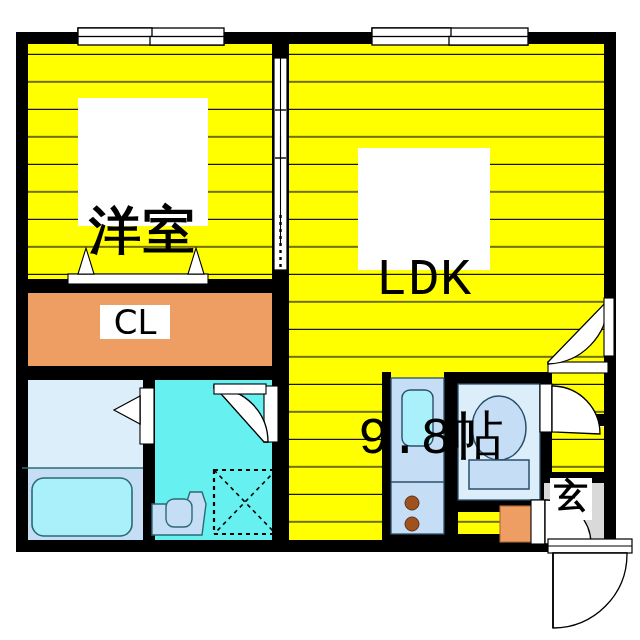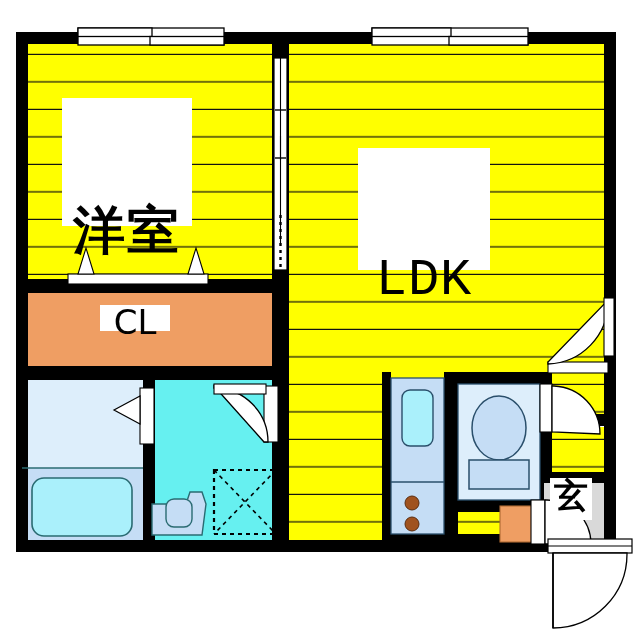--- a/index.html
+++ b/index.html
@@ -3,27 +3,27 @@
 <meta charset="utf-8">
 <style>
   html,body{margin:0;padding:0;background:#ffffff;}
   body{width:640px;height:640px;overflow:hidden;
        font-family:"Liberation Sans","DejaVu Sans",sans-serif;}
   #plan{position:relative;width:640px;height:640px;background:#ffffff;}
   #plan svg{display:block;}
   .roomlabel{position:absolute;background:#ffffff;color:#000000;
              text-align:center;line-height:1.02;white-space:pre;
              font-family:"DejaVu Sans","Liberation Sans",sans-serif;}
-  .lbl-washitsu{left:62px;top:98px;width:130px;height:128px;font-size:52px;font-weight:700;}
+  .lbl-washitsu{left:78px;top:98px;width:130px;height:128px;font-size:52px;font-weight:700;}
   .lbl-washitsu .l1{display:block;letter-spacing:2px;}
   .lbl-washitsu .l2{display:block;}
   .lbl-ldk{left:358px;top:148px;width:132px;height:122px;font-size:52px;font-weight:400;font-family:Liberation Mono, monospace;}
   .lbl-ldk .l1{display:block;letter-spacing:1px;}
   .lbl-ldk .l2{display:block;}
-  .lbl-cl{left:100px;top:305px;width:70px;height:26px;font-size:34px;}
+  .lbl-cl{left:100px;top:305px;width:70px;height:34px;font-size:34px;}
   .lbl-genkan{left:550px;top:478px;width:42px;height:42px;font-size:34px;font-weight:700;}
 </style>
 </head>
 <body>
 
 <div id="plan">
 
 <svg width="640" height="640" viewBox="0 0 640 640">
   <defs>
     <pattern id="floorStripes" width="10" height="27.5" patternUnits="userSpaceOnUse">
@@ -171,19 +171,20 @@
     <line x1="553" y1="553" x2="553" y2="628" stroke="#000" stroke-width="1.6"></line>
   </g>
 </svg>
 
 <div class="roomlabel lbl-washitsu">
   <span class="l1">洋室</span>
 </div>
 
 <div class="roomlabel lbl-ldk">
   <span class="l1">LDK</span>
+  <span class="l2">9.8帖</span>
 </div>
 
 <div class="roomlabel lbl-cl">CL</div>
 
 <div class="roomlabel lbl-genkan">玄</div>
 
 </div>
 
 </body></html>

